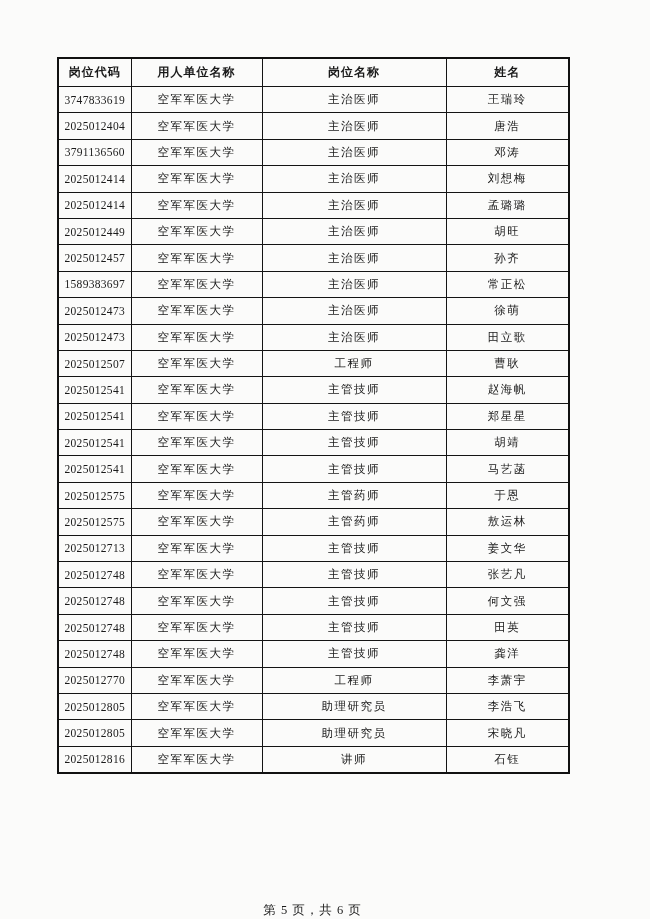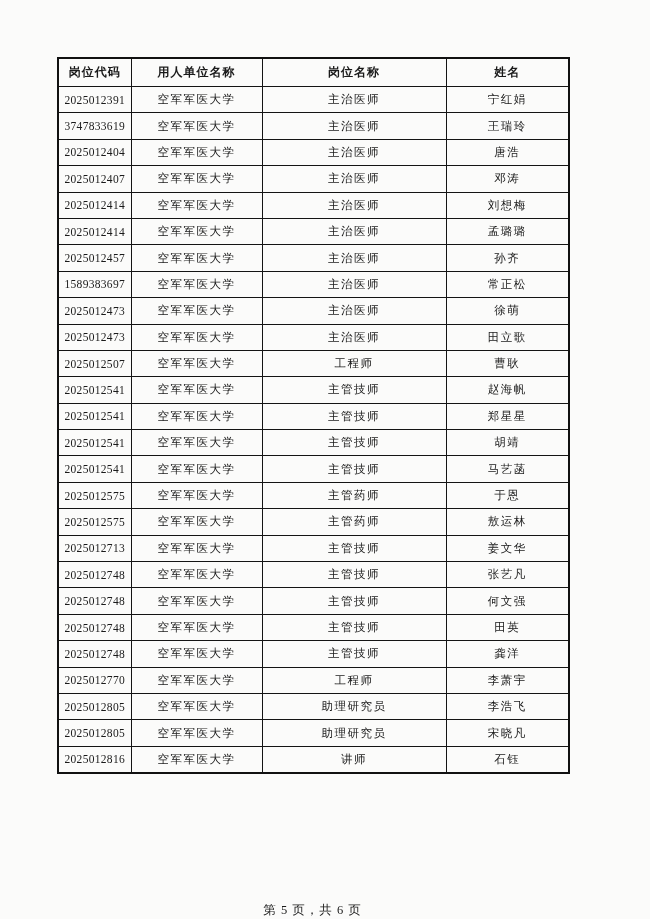--- a/index.html
+++ b/index.html
@@ -81,54 +81,54 @@
     <thead>
       <tr>
           <th>岗位代码</th>
           <th>用人单位名称</th>
           <th>岗位名称</th>
           <th>姓名</th>
         </tr>
     </thead>
     <tbody>
         <tr>
-          <td class="col-code">2025012391</td>
-          <td class="col-employer">空军军医大学</td>
-          <td class="col-title">主治医师</td>
-          <td class="col-name">宁红娟</td>
-        </tr>
-        <tr>
           <td class="col-code">3747833619</td>
           <td class="col-employer">空军军医大学</td>
           <td class="col-title">主治医师</td>
           <td class="col-name">王瑞玲</td>
         </tr>
         <tr>
           <td class="col-code">2025012404</td>
           <td class="col-employer">空军军医大学</td>
           <td class="col-title">主治医师</td>
           <td class="col-name">唐浩</td>
         </tr>
         <tr>
-          <td class="col-code">2025012407</td>
+          <td class="col-code">3791136560</td>
           <td class="col-employer">空军军医大学</td>
           <td class="col-title">主治医师</td>
           <td class="col-name">邓涛</td>
         </tr>
         <tr>
           <td class="col-code">2025012414</td>
           <td class="col-employer">空军军医大学</td>
           <td class="col-title">主治医师</td>
           <td class="col-name">刘想梅</td>
         </tr>
         <tr>
           <td class="col-code">2025012414</td>
           <td class="col-employer">空军军医大学</td>
           <td class="col-title">主治医师</td>
           <td class="col-name">孟璐璐</td>
+        </tr>
+        <tr>
+          <td class="col-code">2025012449</td>
+          <td class="col-employer">空军军医大学</td>
+          <td class="col-title">主治医师</td>
+          <td class="col-name">胡旺</td>
         </tr>
         <tr>
           <td class="col-code">2025012457</td>
           <td class="col-employer">空军军医大学</td>
           <td class="col-title">主治医师</td>
           <td class="col-name">孙齐</td>
         </tr>
         <tr>
           <td class="col-code">1589383697</td>
           <td class="col-employer">空军军医大学</td>

